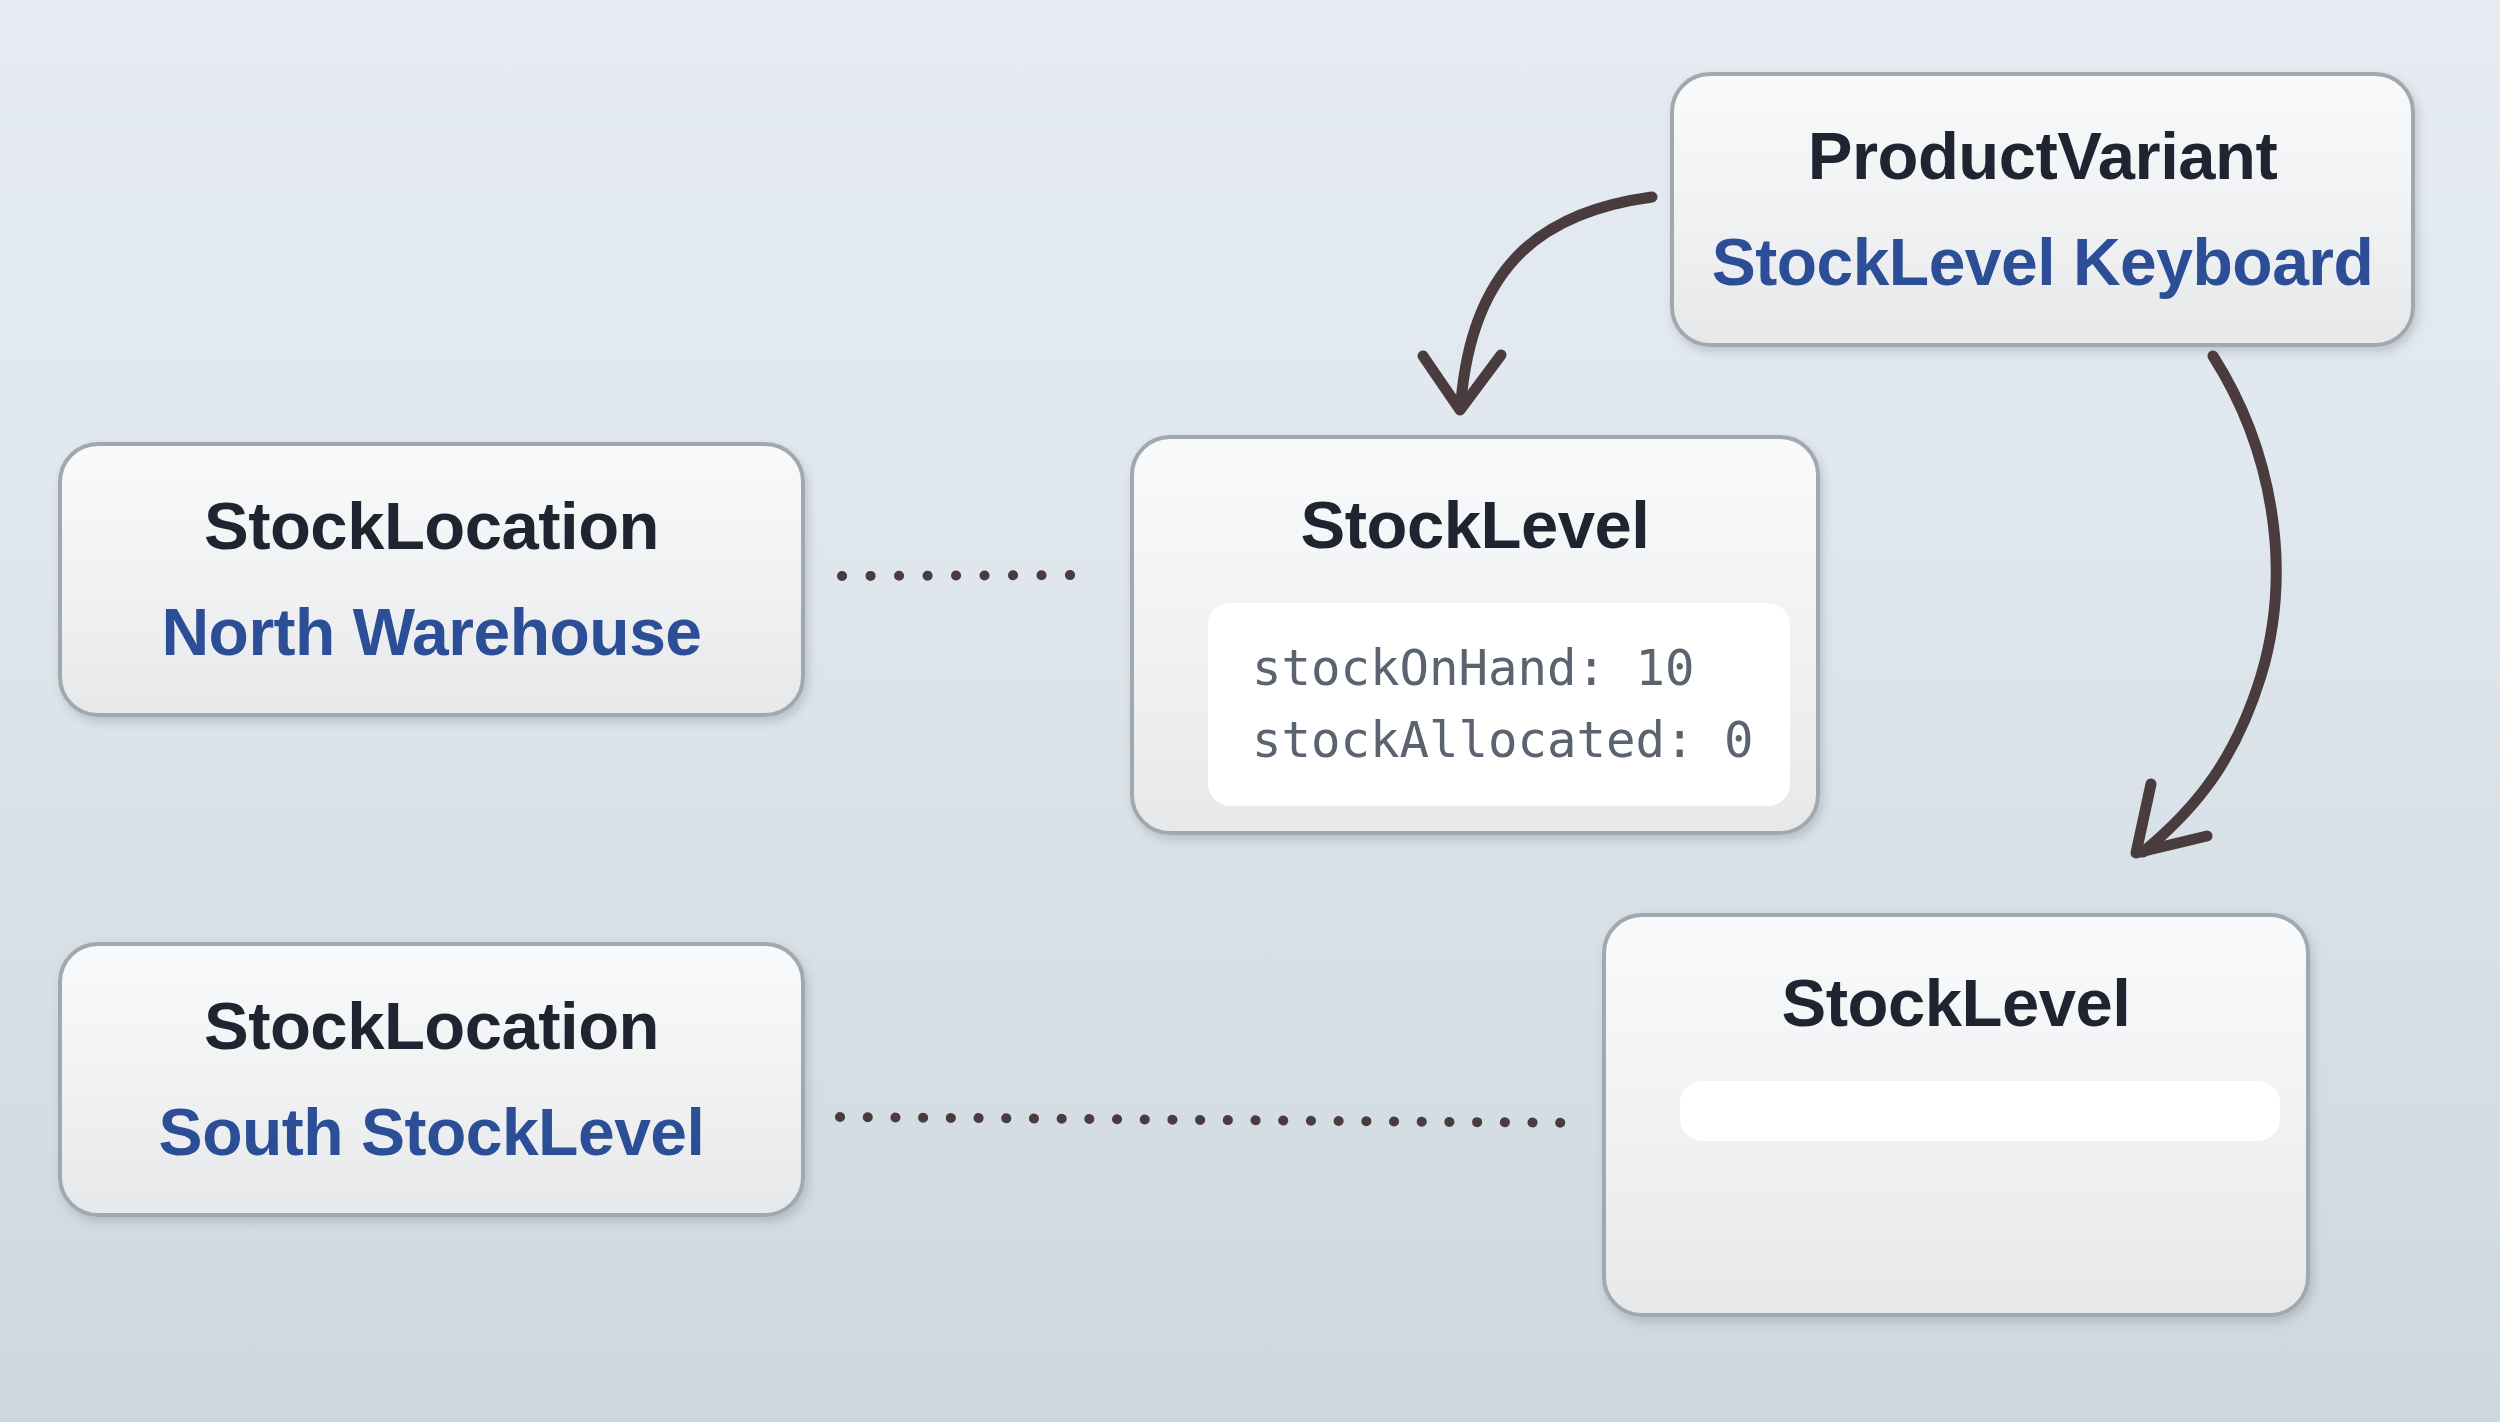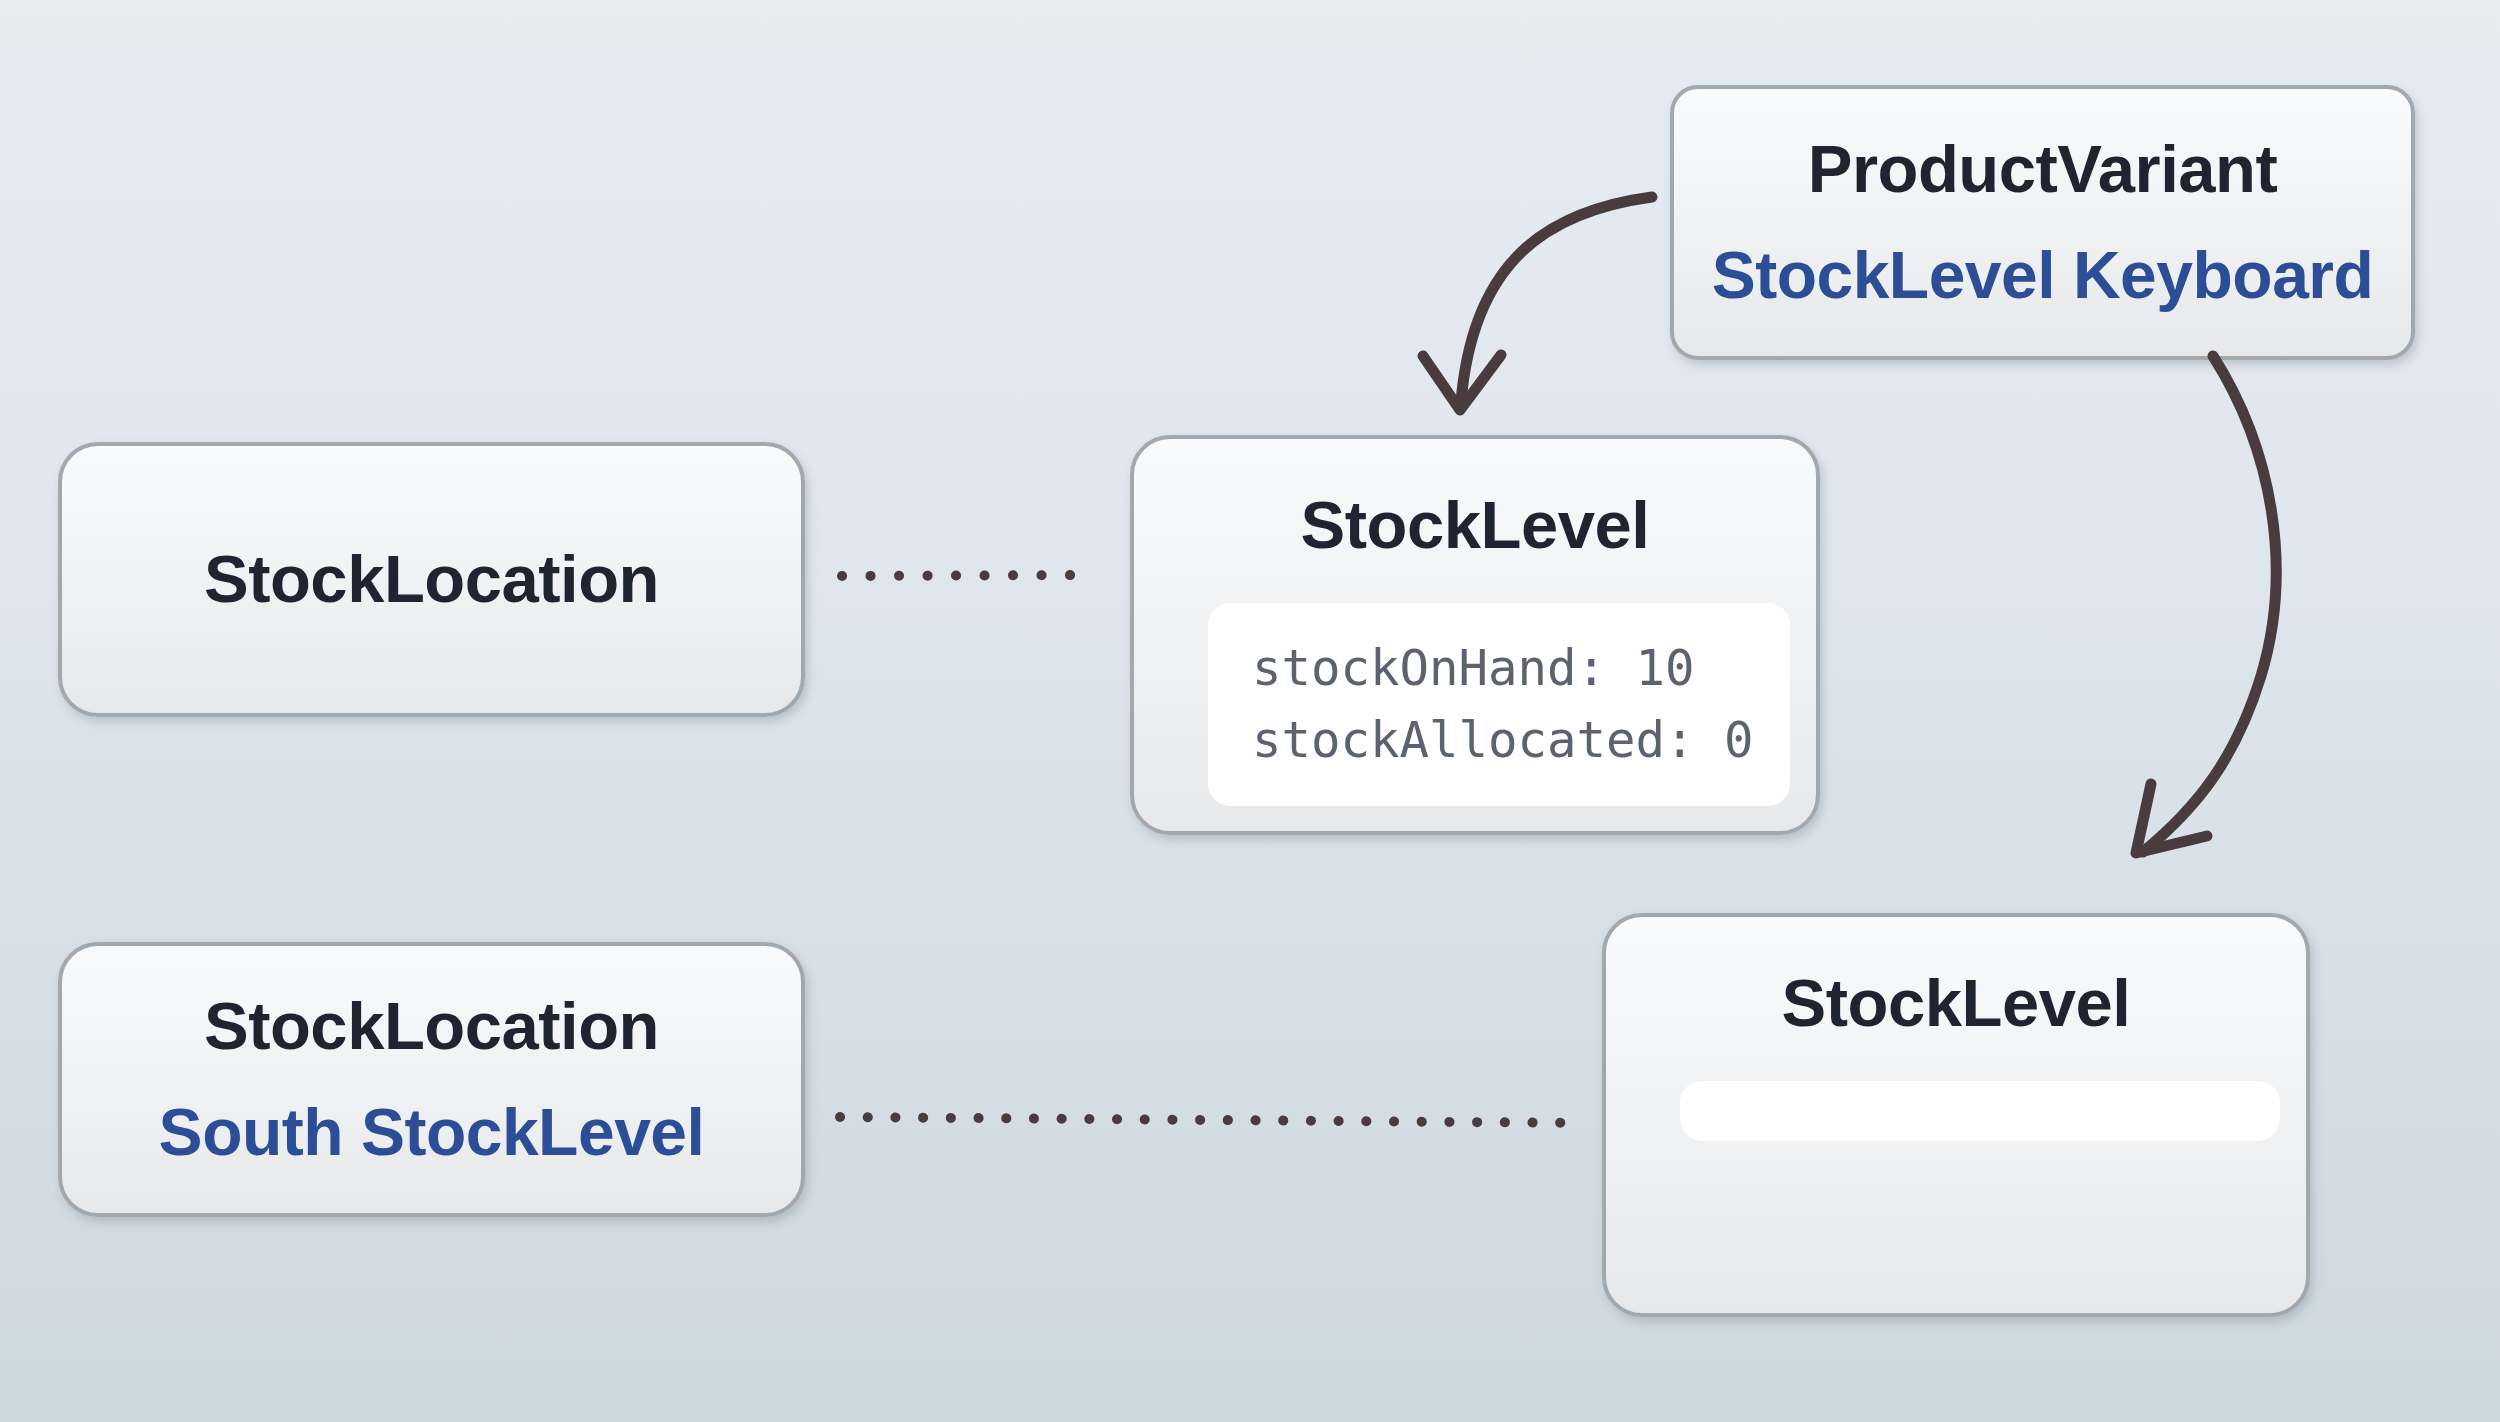--- a/index.html
+++ b/index.html
@@ -73,21 +73,21 @@
     padding:30px 44px;
     margin-left:48px;
   }
   .code-line{
     font-family:"DejaVu Sans Mono", monospace;
     font-size:49px;
     line-height:1.46;
     color:var(--code-text);
     white-space:pre;
   }
-  #pv   {left:1670px; top:85px;  width:745px; height:275px;border-radius:28px;}
+  #pv   {left:1670px; top:72px;  width:745px; height:275px;}
   #sln  {left:58px;   top:442px; width:747px; height:275px;}
   #sls  {left:58px;   top:942px; width:747px; height:275px;}
   #lvln {left:1130px; top:435px; width:690px; height:400px;}
   #lvls {left:1602px; top:913px; width:708px; height:404px;}
   .connector-layer{
     position:absolute;
     left:0; top:0;
     width:2500px;
     height:1422px;
     pointer-events:none;
@@ -104,20 +104,21 @@
 
 <div class="canvas">
 
   <div class="node two-line" id="pv">
     <div class="node-title">ProductVariant</div>
     <div class="node-instance">StockLevel Keyboard</div>
   </div>
 
   <div class="node two-line" id="sln">
     <div class="node-title">StockLocation</div>
+    <div class="node-instance">North Warehouse</div>
   </div>
 
   <div class="node two-line" id="sls">
     <div class="node-title">StockLocation</div>
     <div class="node-instance">South StockLevel</div>
   </div>
 
   <div class="node stock-level" id="lvln">
     <div class="node-title">StockLevel</div>
     <div class="code-box">

